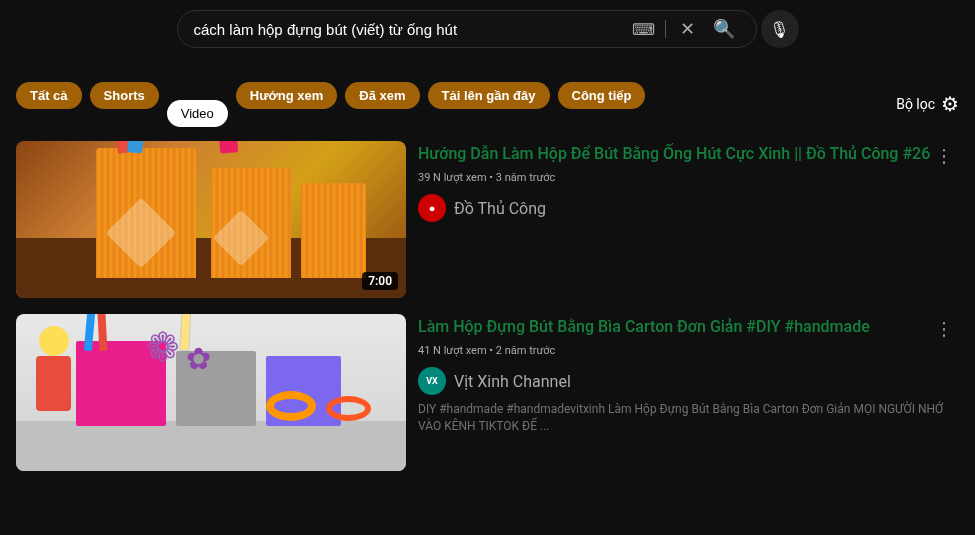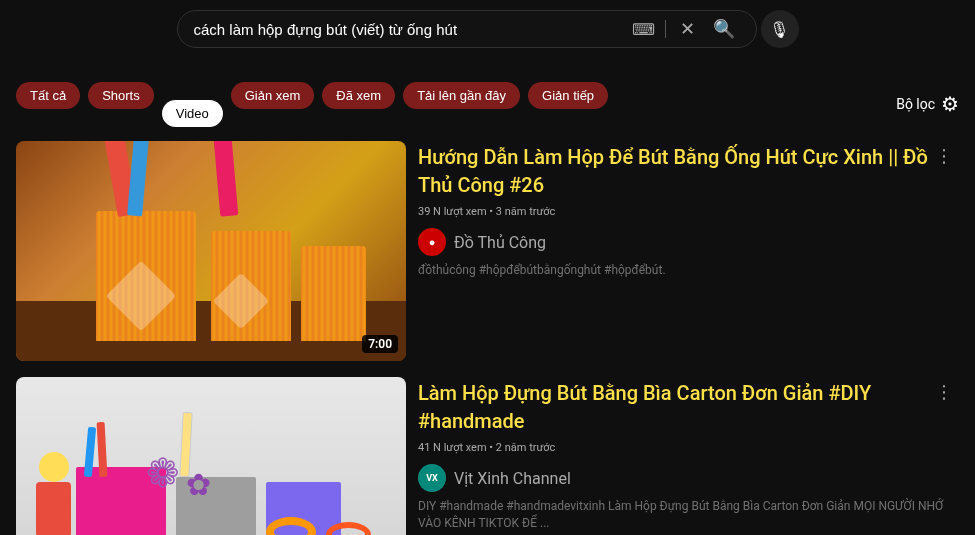--- a/index.html
+++ b/index.html
@@ -76,28 +76,29 @@
 
     
     .filter-tabs {
       display: flex;
       align-items: center;
       padding: 6px 16px;
       gap: 8px;
     }
 
     .tab {
-      background: #7f1d1d;
+      background: #a16207;
       border: none;
       border-radius: 20px;
       color: #fff;
       font-size: 13px;
       padding: 6px 14px;
       cursor: pointer;
       white-space: nowrap;
+      font-weight: bold;
     }
 
     .tab.active {
       background: #fff;
       color: #000;
       font-weight: 500;
       margin-top: 36px;
     }
 
     .filter-right {
@@ -124,21 +125,21 @@
     .video-item {
       display: flex;
       gap: 12px;
       position: relative;
     }
 
     .thumbnail-wrapper {
       position: relative;
       flex-shrink: 0;
       width: 390px;
-      height: 220px;
+      height: 157px;
       border-radius: 8px;
       overflow: hidden;
       background: #333;
     }
 
     
     .thumb-1 {
       background: linear-gradient(135deg, #8B4513 0%, #cd7f32 30%, #d4a017 60%, #8B4513 100%);
       display: flex;
       align-items: center;
@@ -250,23 +251,23 @@
       border-radius: 4px;
     }
 
     .video-info {
       flex: 1;
       padding-top: 2px;
       position: relative;
     }
 
     .video-title {
-      font-size: 20px;
+      font-size: 16px;
       font-weight: 500;
-      color: #fde047;
+      color: #15803d;
       line-height: 1.4;
       margin-bottom: 6px;
       padding-right: 24px;
     }
 
     .video-meta {
       font-size: 11px;
       color: #aaa;
       margin-bottom: 10px;
     }
@@ -350,24 +351,24 @@
   </div>
   <button class="mic-btn">
     <span>🎙</span>
   </button>
 </div>
 
 <div class="filter-tabs">
   <button class="tab">Tất cả</button>
   <button class="tab">Shorts</button>
   <button class="tab active">Video</button>
-  <button class="tab">Giản xem</button>
+  <button class="tab">Hướng xem</button>
   <button class="tab">Đã xem</button>
   <button class="tab">Tải lên gần đây</button>
-  <button class="tab">Giản tiếp</button>
+  <button class="tab">Công tiếp</button>
   <div class="filter-right">
     <span>Bộ lọc</span>
     <span style="font-size:20px;">⚙</span>
   </div>
 </div>
 
 <div class="videos-container">
 
   <div class="video-item">
     <div class="thumbnail-wrapper thumb-1">
@@ -391,21 +392,20 @@
       <div class="video-title">Hướng Dẫn Làm Hộp Để Bút Bằng Ống Hút Cực Xinh || Đồ Thủ Công #26</div>
       <div class="video-meta">
         <span>39 N lượt xem</span> • <span>3 năm trước</span>
       </div>
       <div class="channel-row">
         <div class="channel-avatar avatar-red">
           <span>●</span>
         </div>
         <span class="channel-name">Đồ Thủ Công</span>
       </div>
-      <div class="video-description">đồthủcông #hộpđểbútbằngốnghút #hộpđểbút.</div>
       <button class="more-btn">⋮</button>
     </div>
   </div>
 
   <div class="video-item">
     <div class="thumbnail-wrapper thumb-2">
       <div class="desk-surface"></div>
 
       <div style="position:absolute;bottom:45px;left:10px;width:55px;height:100px;background:transparent;">
         <div style="width:30px;height:30px;border-radius:50%;background:#ffdd57;margin:0 auto;"></div>

